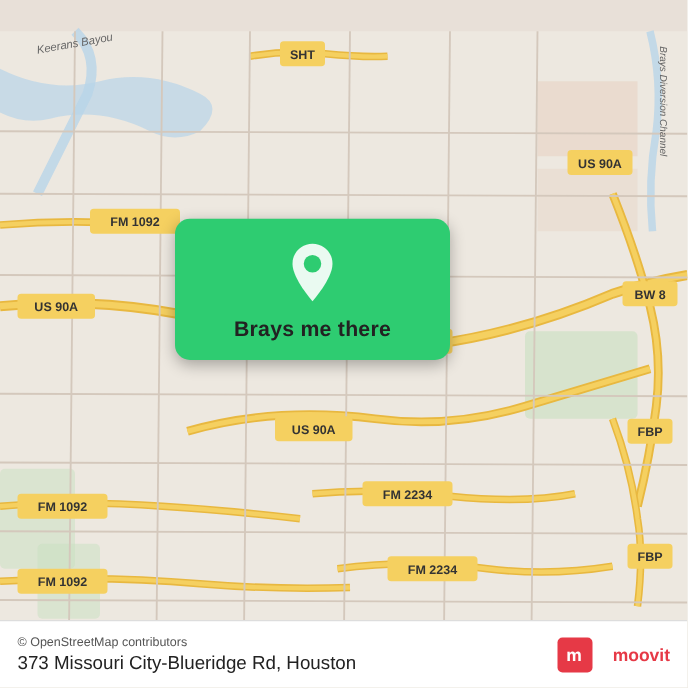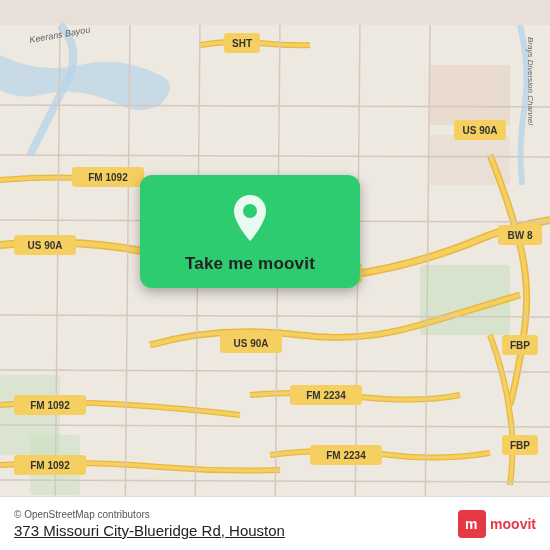--- a/index.html
+++ b/index.html
@@ -79,21 +79,20 @@
     #copyright-text {
       font-size: 10px;
       color: #555;
       margin-bottom: 2px;
     }
 
     #address-text {
       font-size: 15px;
       font-weight: 500;
       color: #222;
-      text-decoration: underline;
     }
 
     #moovit-logo {
       display: flex;
       align-items: center;
       gap: 2px;
     }
 
     .moovit-m {
       width: 28px;
@@ -105,21 +104,21 @@
       justify-content: center;
       color: white;
       font-weight: bold;
       font-size: 15px;
     }
 
     .moovit-text {
       font-size: 14px;
       font-weight: bold;
       color: #e63946;
-      margin-left: 2px;
+      margin-left: 14px;
     }
   </style>
 </head>
 <body>
 
 <div id="map-container">
 
   <svg id="map-svg" viewBox="0 0 550 500" xmlns="http://www.w3.org/2000/svg">
 
     <rect width="550" height="500" fill="#ede8e0"></rect>
@@ -227,21 +226,21 @@
 
   <button id="take-me-there-btn">
     <div id="location-icon-wrap">
       <svg width="44" height="50" viewBox="0 0 44 50" xmlns="http://www.w3.org/2000/svg">
 
         <path d="M22,2 C13,2 6,9 6,18 C6,30 22,48 22,48 C22,48 38,30 38,18 C38,9 31,2 22,2Z" fill="white" opacity="0.9"></path>
 
         <circle cx="22" cy="18" r="7" fill="#2ecc71"></circle>
       </svg>
     </div>
-    <span id="take-me-there-label">Take me moovit</span>
+    <span id="take-me-there-label">Brays me there</span>
   </button>
 
   <div id="bottom-bar">
     <div id="bottom-left">
       <span id="copyright-text">© OpenStreetMap contributors</span>
       <span id="address-text">373 Missouri City-Blueridge Rd, Houston</span>
     </div>
     <div id="moovit-logo">
       <div class="moovit-m">
         <svg width="18" height="18" viewBox="0 0 18 18" xmlns="http://www.w3.org/2000/svg">

